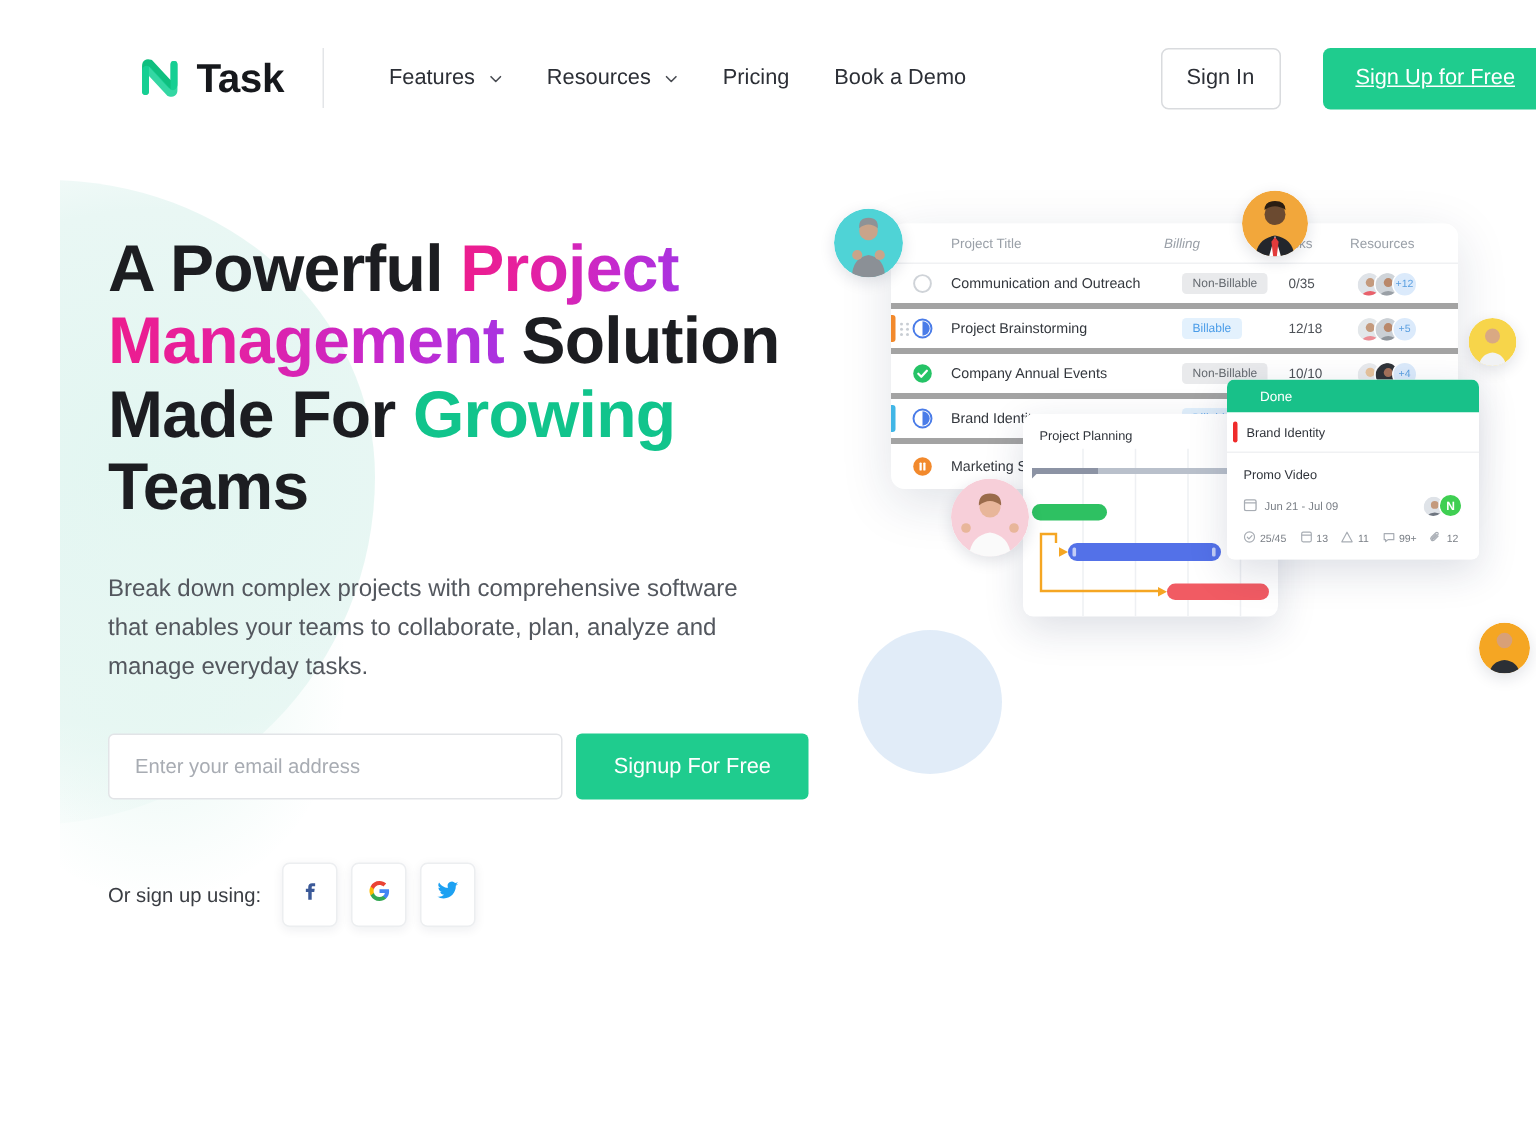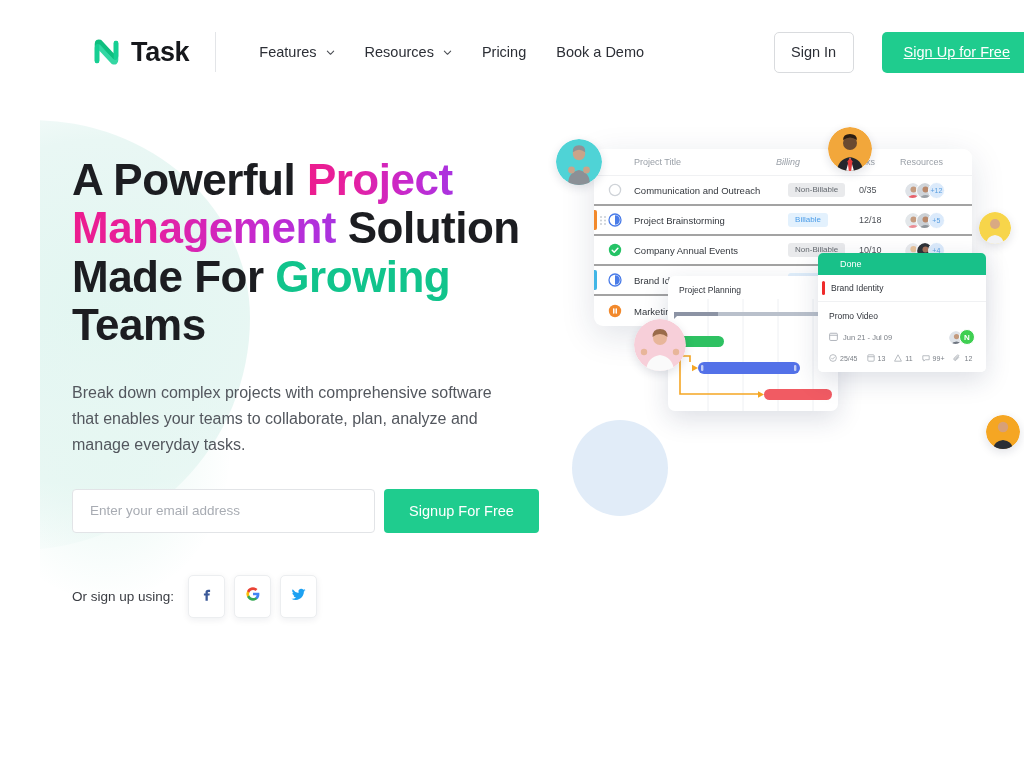--- a/index.html
+++ b/index.html
@@ -122,21 +122,21 @@
     padding: 0 14px 0 14px; font-size: 9px; color: #9aa0a8; background: #fff;
     border-bottom: 1px solid #f0f1f3;
   }
   .c-title { width: 168px; padding-left: 26px; }
   .c-bill  { width: 76px; font-style: italic; }
   .c-task  { width: 48px; }
   .c-res   { width: 58px; }
   .tbl-row {
     position: relative; display: flex; align-items: center; height: 30px;
     padding: 0 14px; font-size: 9.5px; color: #33373d;
-    border-bottom: 2px solid #a3a3a3;
+    border-bottom: 4px solid #a3a3a3;
   }
   .row-bar { position: absolute; left: 0; top: 4px; bottom: 4px; width: 3px; border-radius: 0 2px 2px 0; }
   .st { width: 14px; height: 14px; margin-right: 9px; flex: none; }
   .rt { width: 168px; padding-left: 3px; overflow: hidden; white-space: nowrap; }
   .pill {
     display: inline-block; font-size: 8px; padding: 3px 7px; border-radius: 3px;
     line-height: 1;
   }
   .pill-nb { background: #e9eaec; color: #64696f; }
   .pill-b  { background: #e3f1fd; color: #4a9ce8; }
@@ -146,21 +146,21 @@
   .res-av { width: 17px; height: 17px; border-radius: 50%; overflow: hidden; border: 1.4px solid #fff; }
   .res-av:nth-child(2) { margin-left: -5px; }
   .res-more {
     width: 17px; height: 17px; border-radius: 50%; background: #dbeafb; color: #5a9fe0;
     font-size: 7px; display: flex; align-items: center; justify-content: center;
     margin-left: -5px; border: 1.4px solid #fff;
   }
   .drag-dots { position: absolute; left: 6px; width: 6px; height: 9px; }
 
   .gantt-card {
-    position: absolute; left: 96px; top: 152px; width: 170px; height: 135px;
+    position: absolute; left: 110px; top: 152px; width: 170px; height: 135px;
     background: #fff; border-radius: 7px; box-shadow: 0 8px 26px rgba(25,40,80,.15);
     z-index: 12; overflow: hidden;
   }
   .gantt-title { font-size: 8.5px; color: #2f333a; padding: 9px 0 0 11px; }
 
   .done-card {
     position: absolute; left: 246px; top: 129px; width: 168px;
     border-radius: 5px; box-shadow: 0 8px 26px rgba(25,40,80,.15);
     z-index: 14; background: #fff; overflow: hidden;
   }

